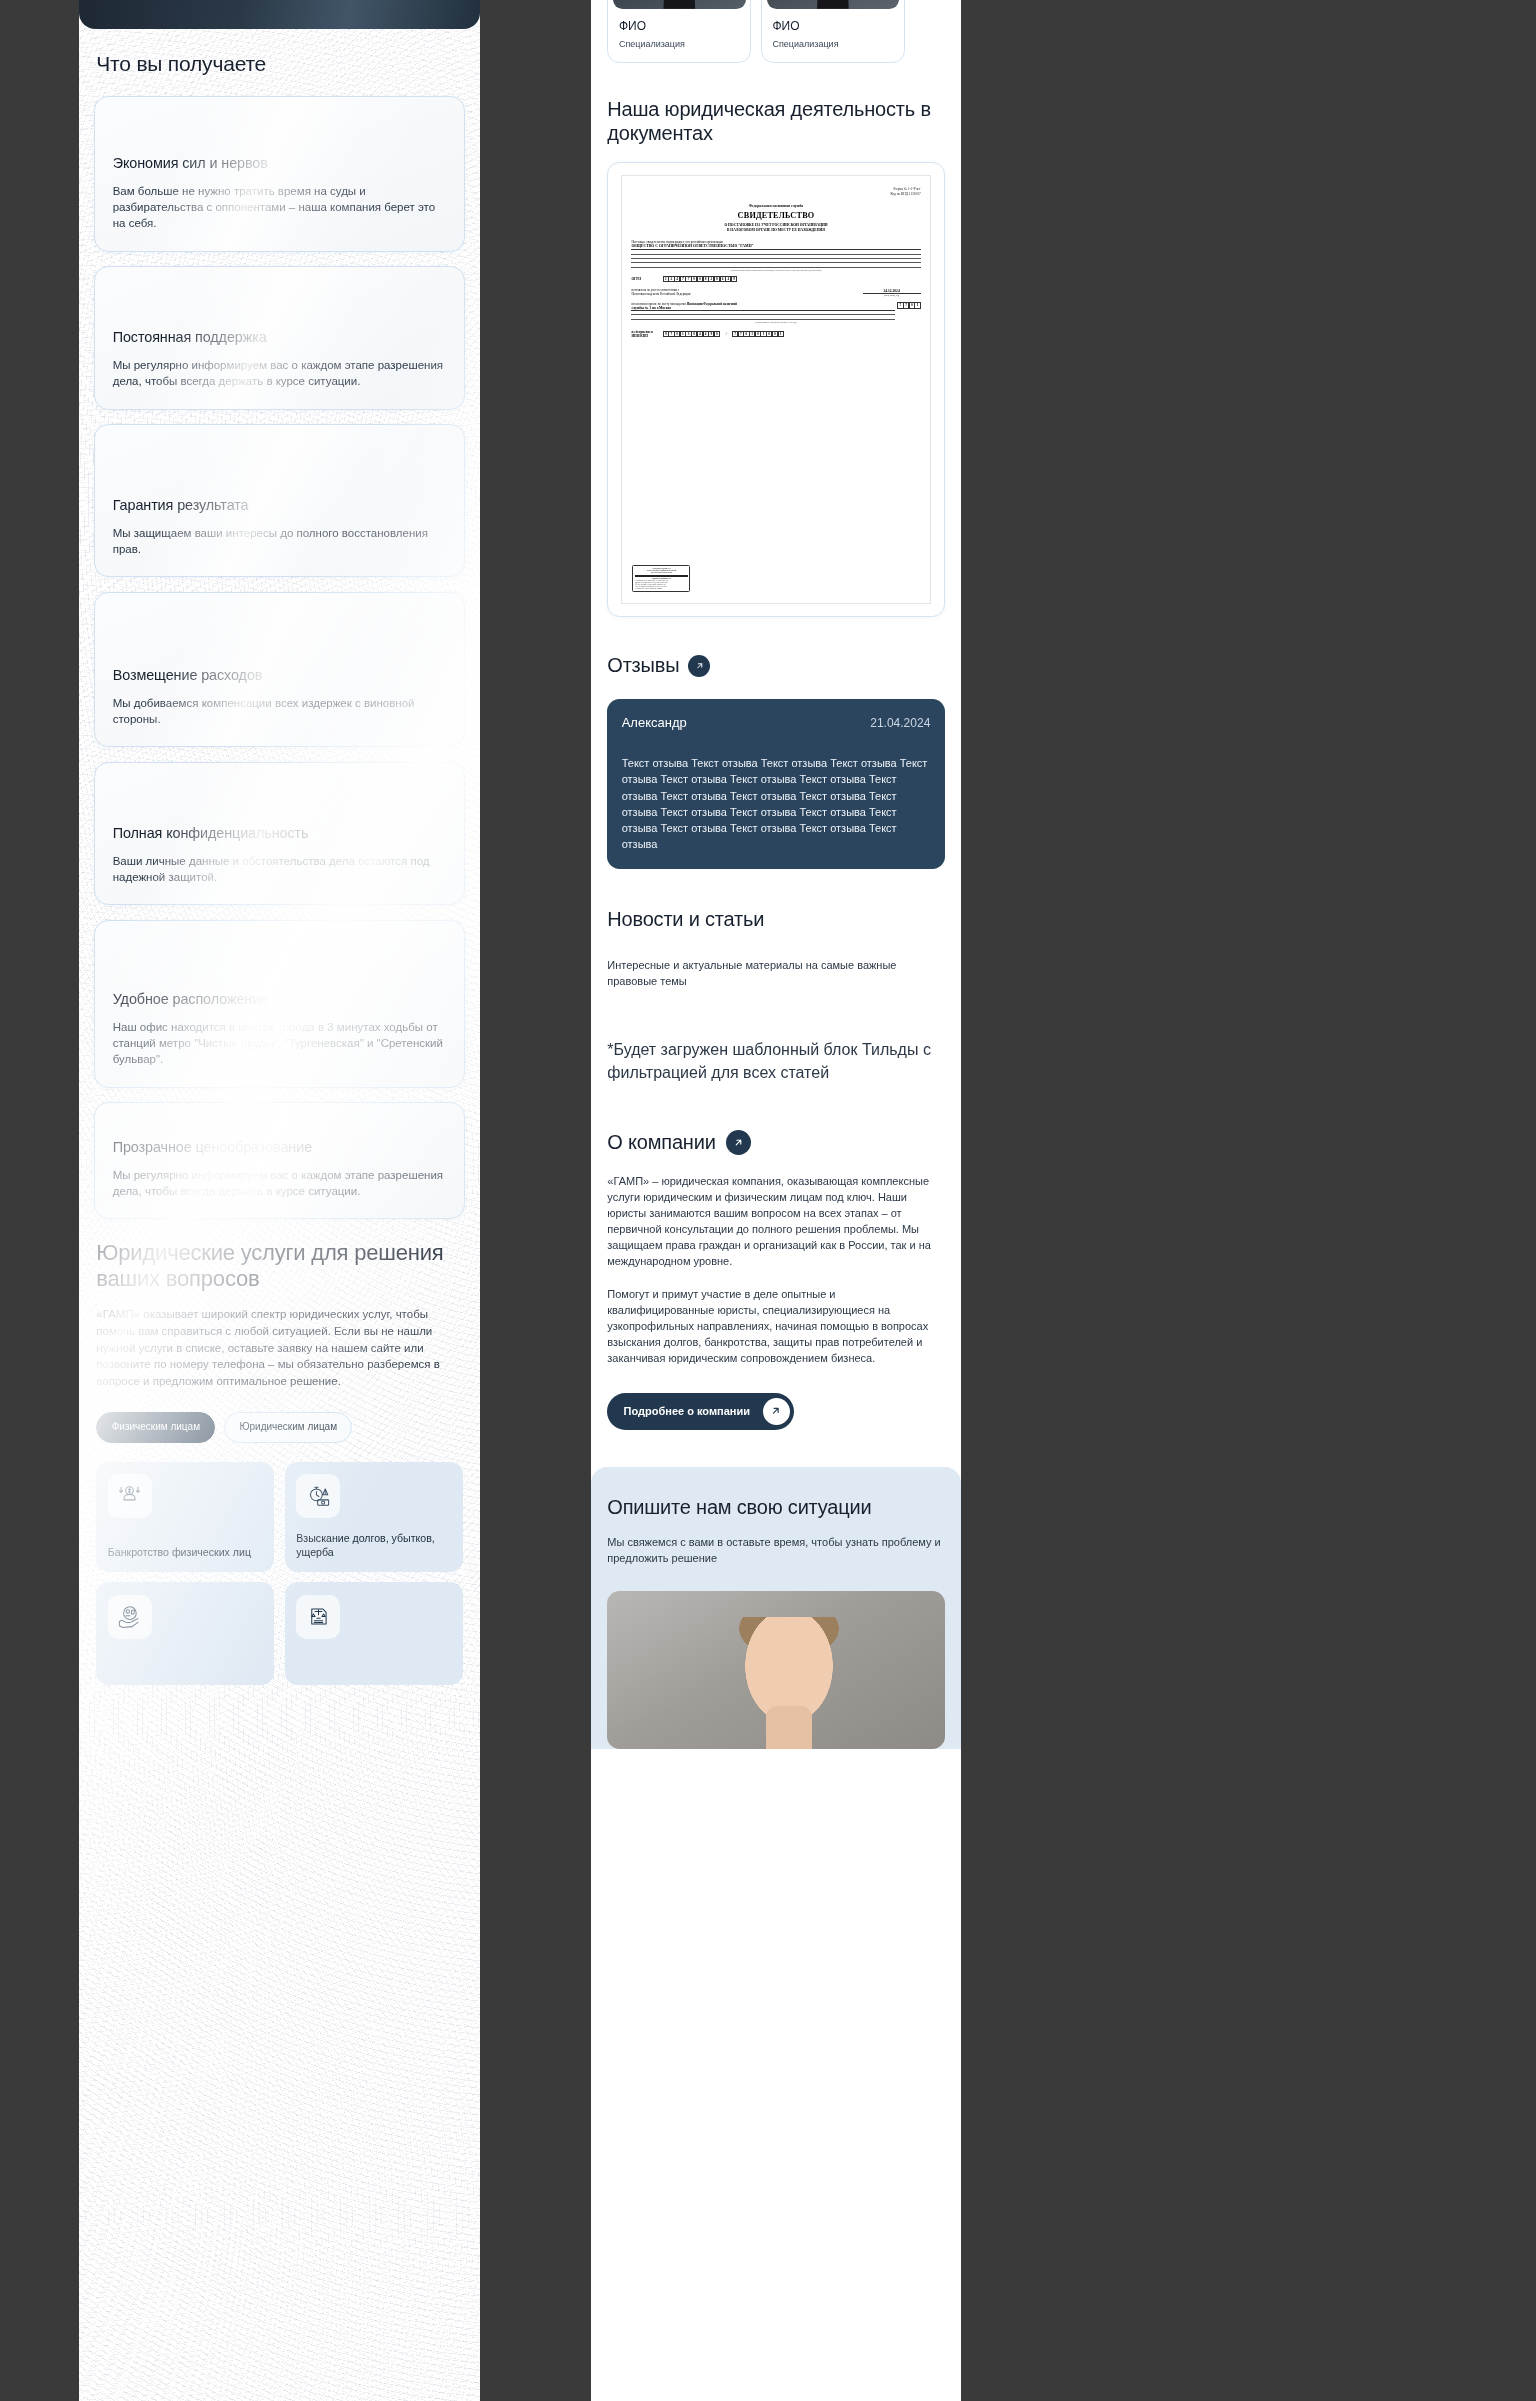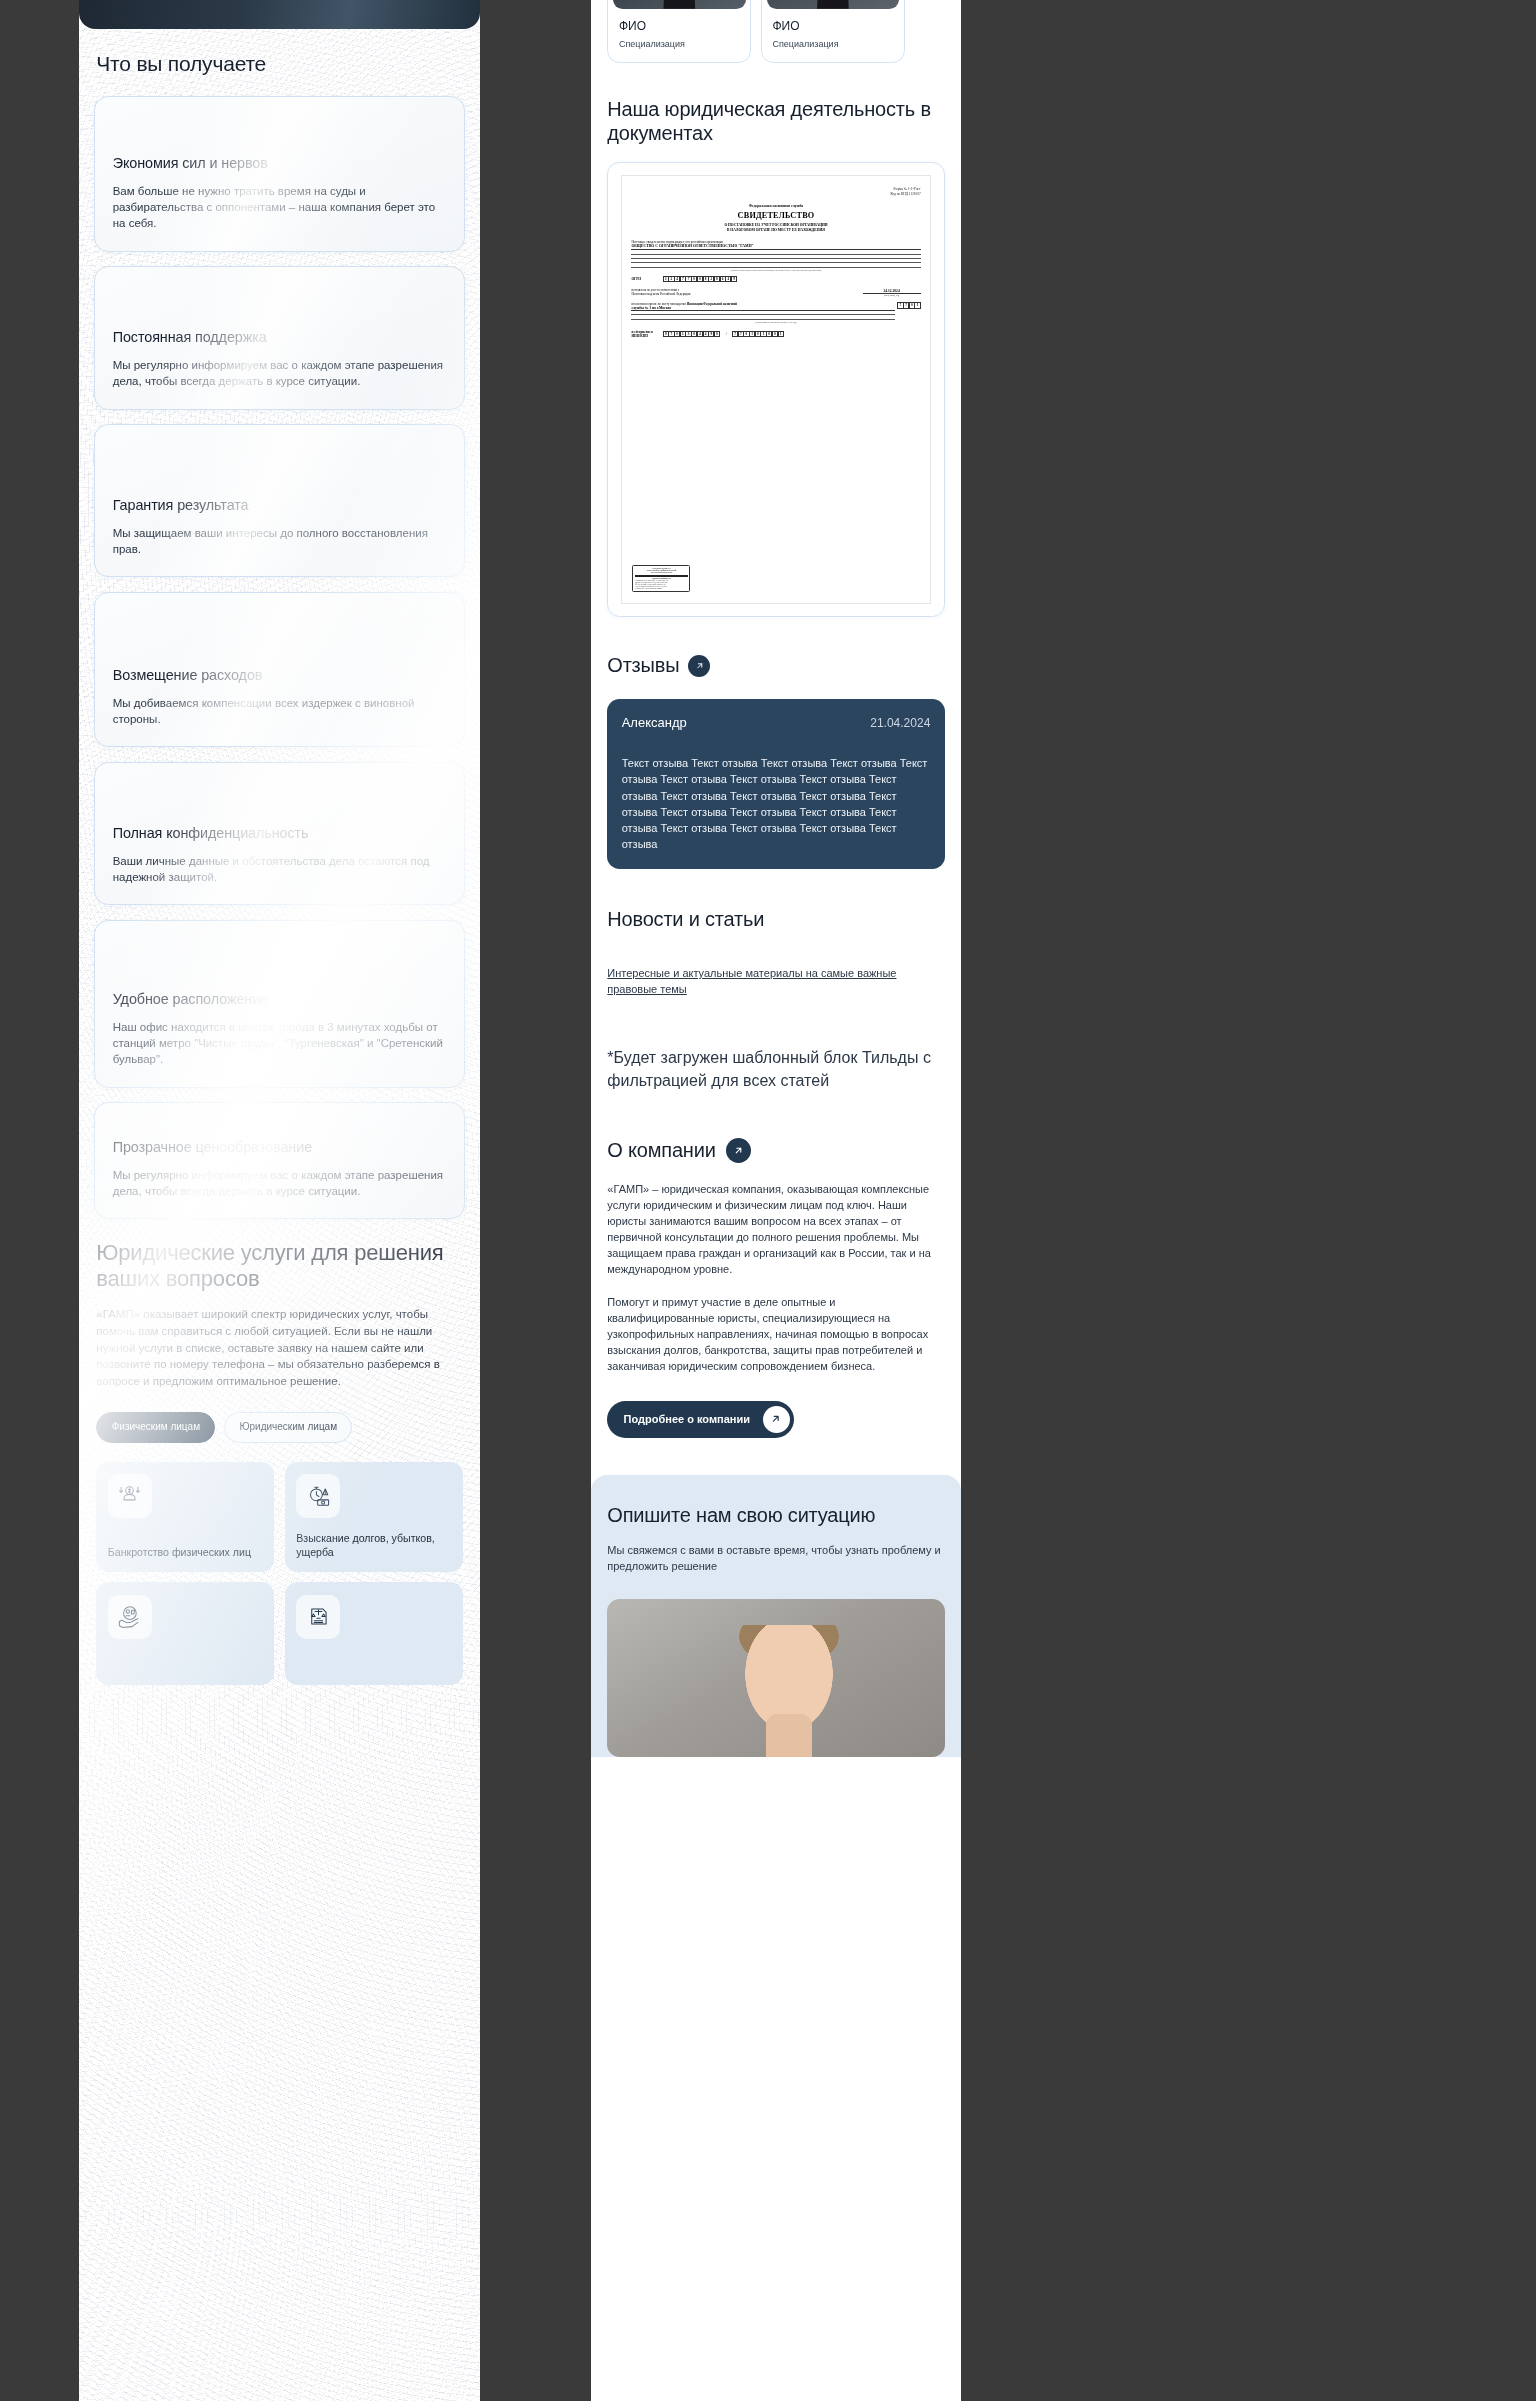--- a/index.html
+++ b/index.html
@@ -185,21 +185,21 @@
     padding:16.3px 14.4px 17.3px; color:#ffffff;
   }
   .review .rrow { display:flex; justify-content:space-between; align-items:baseline; }
   .review .rname { font-size:13px; }
   .review .rdate { font-size:12px; color:#ccd7e2; }
   .review .rtext { margin-top:25px; font-size:11px; line-height:1.47; color:#eef3f8; }
 
   
   .news-head { margin-top:39px; }
   .news-head .h2 { font-size:20px; }
-  .news-sub { margin-top:34px; font-size:11px; line-height:1.45; color:#2c3847;text-decoration:underline; }
+  .news-sub { margin-top:26px; font-size:11px; line-height:1.45; color:#2c3847; }
   .news-note { margin-top:48px; font-size:16px; line-height:1.45; color:#2c3847; }
 
   
   .about-head { margin-top:46px; display:flex; align-items:center; gap:10.6px; }
   .about-head .h2 { font-size:20px; }
   .about-p { margin-top:19px; font-size:11px; line-height:1.45; color:#2c3847; }
   .about-p + .about-p { margin-top:17.3px; }
 
   .cta {
     margin-top:26px; display:inline-flex; align-items:center; gap:12.5px;
@@ -543,21 +543,21 @@
       <a class="cta">
         <span class="lbl">Подробнее о компании</span>
         <span class="circ">
           <svg viewBox="0 0 24 24" fill="none" stroke="#22384f" stroke-width="2.4" stroke-linecap="round" stroke-linejoin="round">
             <path d="M7 17 17 7M8.5 7H17v8.5"></path>
           </svg>
         </span>
       </a>
 
       <section class="contact">
-        <h2 class="h2">Опишите нам свою ситуацию</h2>
+        <h2 class="h2">Опишите нам свою ситуации</h2>
         <p class="sub">Мы свяжемся с вами в оставьте время, чтобы узнать проблему и предложить решение</p>
         <div class="photo">
           <span class="head"></span>
           <span class="neck"></span>
         </div>
       </section>
 
     </div>
   </section>
 

